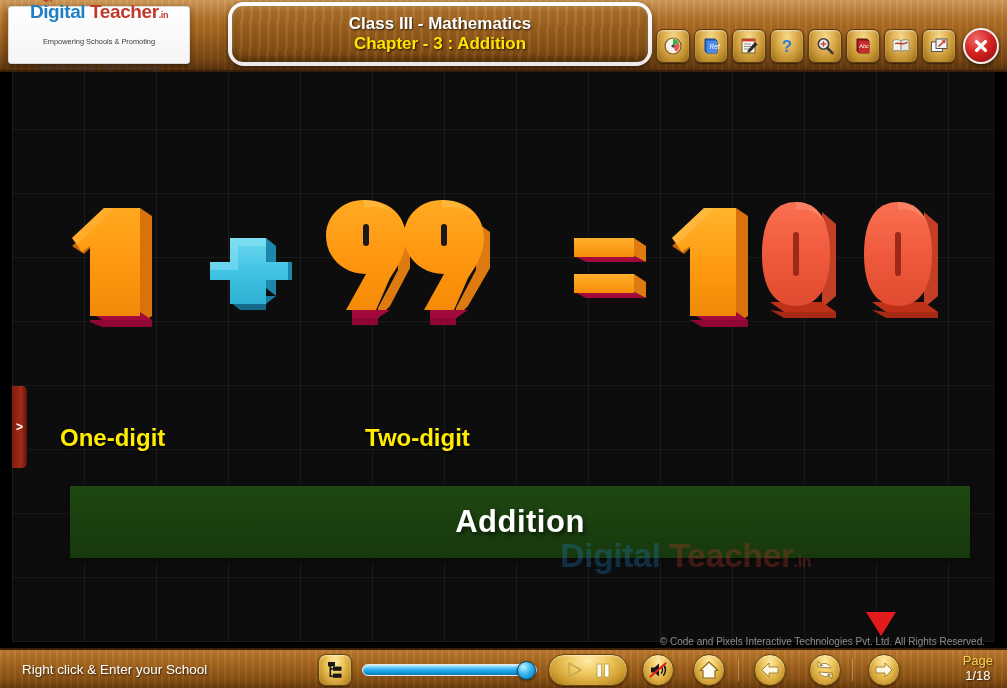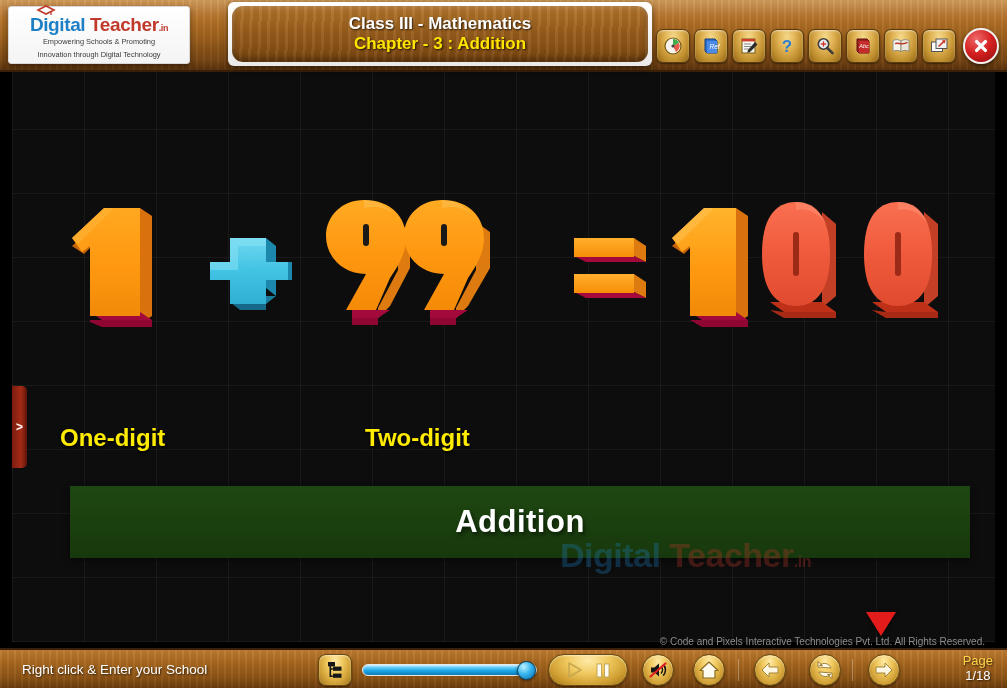--- a/index.html
+++ b/index.html
@@ -32,26 +32,26 @@
     display:flex; flex-direction:column; align-items:center; justify-content:center;
     z-index:7;
   }
   .logo-main{ position:relative; font-size:19px; font-weight:bold; letter-spacing:-.4px;
     line-height:1; white-space:nowrap; margin-top:4px;}
   .logo-main .d{ color:#1f7fc4; }
   .logo-main .t{ color:#c0392b; }
   .logo-main .in{ color:#c0392b; font-size:9px; }
   .cap-icon{ position:absolute; left:6px; top:-11px; width:20px; height:13px; }
   .logo-sub{ color:#3a3a3a; font-size:7.4px; line-height:1.32; text-align:right;
-    margin-top:3px; white-space:nowrap; }
+    margin-top:16px; white-space:nowrap; }
 
   
   .title-banner{
     position:absolute; left:228px; top:2px; width:424px; height:64px;
-    border-radius:6px;
+    border-radius:16px;
     background:linear-gradient(180deg,#ffffff,#e9e9e9);
     box-shadow:0 2px 6px rgba(0,0,0,.5);
     padding:4px; z-index:7;
   }
   .title-inner{
     width:100%; height:100%; border-radius:11px;
     background:
       repeating-linear-gradient(92deg, rgba(255,255,255,.05) 0 3px, rgba(0,0,0,.06) 3px 9px),
       linear-gradient(180deg,#b4762c 0%,#9a5f1d 45%,#8a5216 75%,#75430f 100%);
     display:flex; flex-direction:column; align-items:center; justify-content:center;

